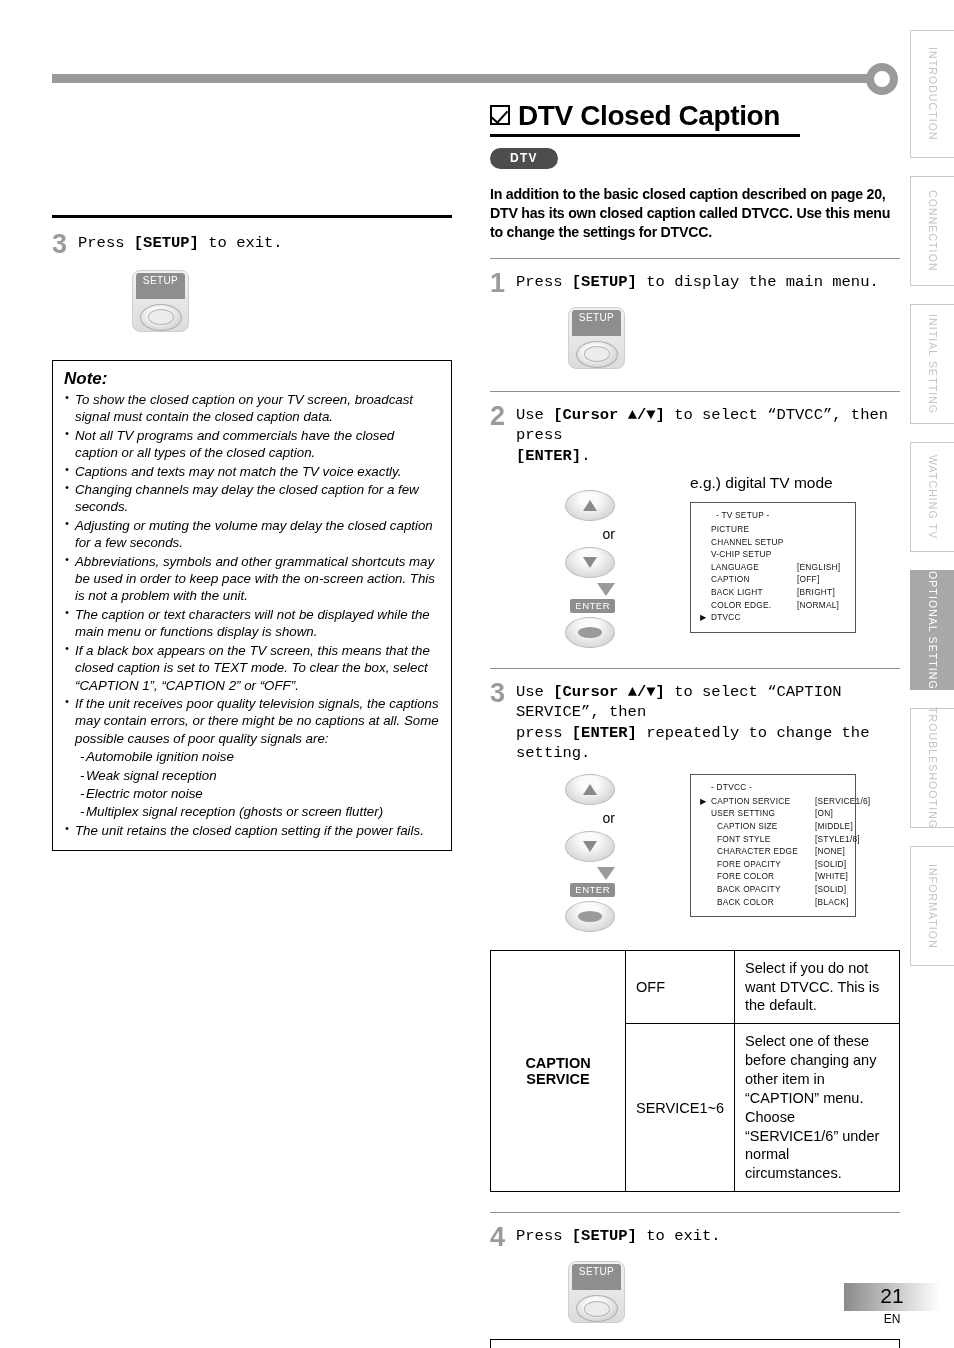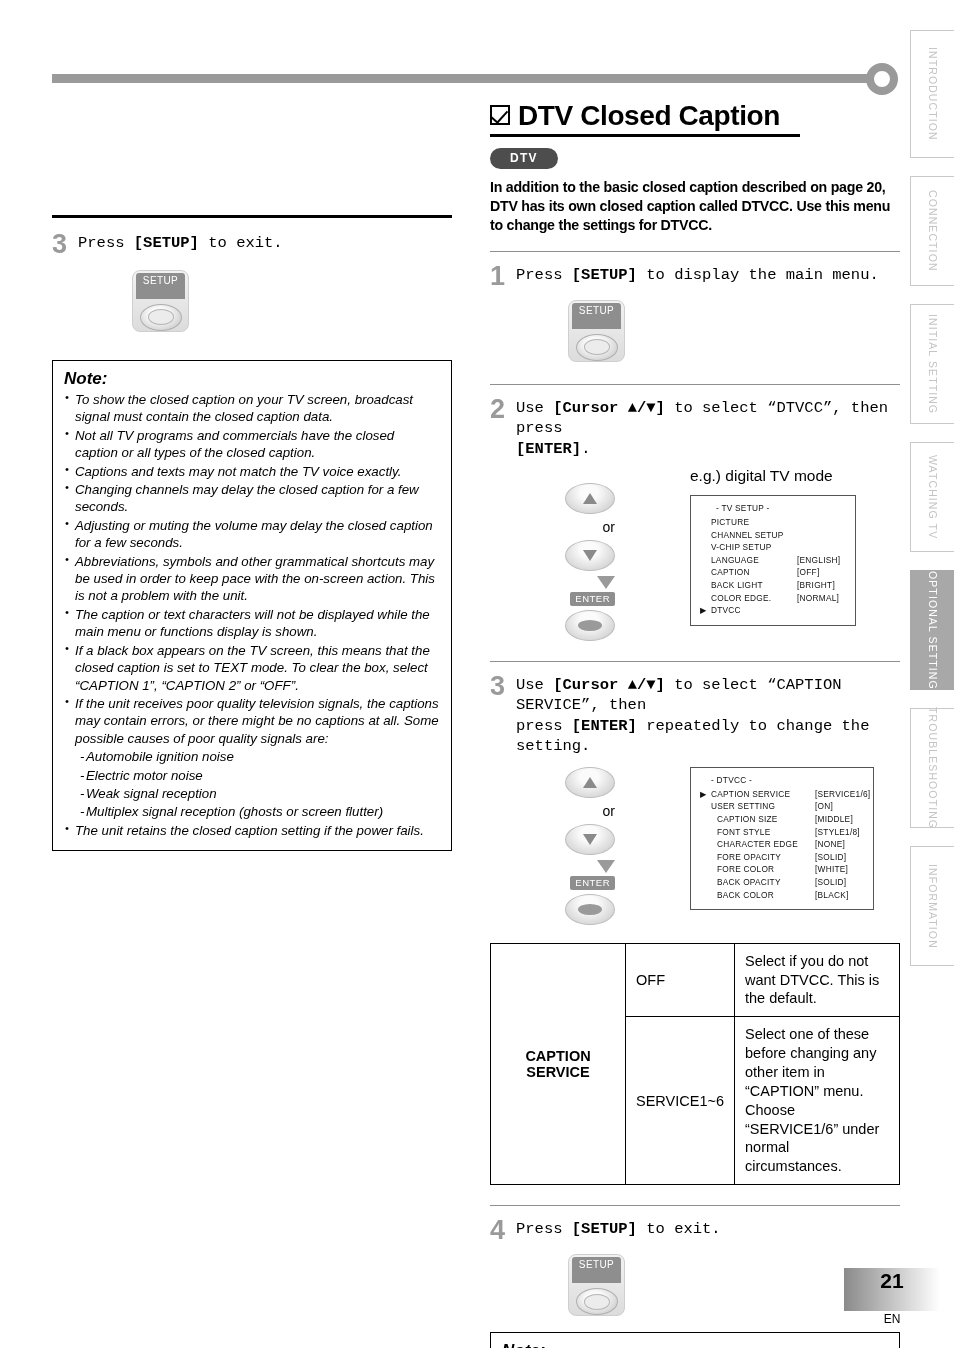--- a/index.html
+++ b/index.html
@@ -74,21 +74,21 @@
     border-width: 0 2.5px 2.5px 0; transform: rotate(42deg);
   }
   #heading-text { font-size: 28px; font-weight: bold; letter-spacing: -0.4px; }
 
   #dtv-badge {
     display: inline-block; margin-top: 11px;
     background: #4d4d4d; color: #fff; font-size: 12px; font-weight: bold;
     letter-spacing: 1.3px; padding: 3px 20px 4px; border-radius: 11px;
   }
   #intro-text {
-    margin-top: 9px; font-size: 14.2px; font-weight: bold;
+    margin-top: 16px; font-size: 14.2px; font-weight: bold;
     line-height: 1.33; letter-spacing: -0.25px;
   }
 
   
   .setup-key {
     width: 57px; height: 62px; border-radius: 8px;
     background: linear-gradient(#f2f2f2, #dcdcdc);
     border: 1px solid #cfcfcf;
     display: flex; flex-direction: column; align-items: center;
     padding-top: 2px;
@@ -173,21 +173,21 @@
   table.cs-table { border-collapse: collapse; width: 410px; }
   table.cs-table td { border: 1px solid #000; padding: 8px 10px; vertical-align: middle; }
   td.cs-name { font-size: 14.5px; font-weight: bold; width: 135px; text-align: center; }
   td.cs-opt  { font-size: 14.5px; width: 88px; }
   td.cs-desc { font-size: 14.5px; line-height: 1.3; }
 
   
   #footer { position: absolute; right: 14px; bottom: 22px; width: 96px; text-align: center; }
   #page-bar {
     background: linear-gradient(to right, #8a8a8a, #ffffff);
-    font-size: 21px; font-weight: bold; color: #000; padding: 1px 0 18px;
+    font-size: 21px; font-weight: normal; color: #000; padding: 1px 0 3px;
   }
   #page-lang { font-size: 12px; margin-top: 1px; }
 </style>
 </head>
 <body>
 
 <div id="top-rule"></div>
 <div id="top-ring"></div>
 
 <div id="tab-rail">
@@ -237,22 +237,22 @@
         <li>To show the closed caption on your TV screen, broadcast signal must contain the closed caption data.</li>
         <li>Not all TV programs and commercials have the closed caption or all types of the closed caption.</li>
         <li>Captions and texts may not match the TV voice exactly.</li>
         <li>Changing channels may delay the closed caption for a few seconds.</li>
         <li>Adjusting or muting the volume may delay the closed caption for a few seconds.</li>
         <li>Abbreviations, symbols and other grammatical shortcuts may be used in order to keep pace with the on-screen action. This is not a problem with the unit.</li>
         <li>The caption or text characters will not be displayed while the main menu or functions display is shown.</li>
         <li>If a black box appears on the TV screen, this means that the closed caption is set to TEXT mode. To clear the box, select “CAPTION 1”, “CAPTION 2” or “OFF”.</li>
         <li>If the unit receives poor quality television signals, the captions may contain errors, or there might be no captions at all. Some possible causes of poor quality signals are:</li>
         <li class="sub">Automobile ignition noise</li>
+        <li class="sub">Weak signal reception</li>
         <li class="sub">Electric motor noise</li>
-        <li class="sub">Weak signal reception</li>
         <li class="sub">Multiplex signal reception (ghosts or screen flutter)</li>
         <li>The unit retains the closed caption setting if the power fails.</li>
       </ul>
   </div>
 </div>
 
 <div id="col-right">
 
   
   <div id="heading-row">
@@ -371,21 +371,21 @@
         <div class="or-text">or</div>
         <div class="oval-btn">
             <div class="tri-down"></div>
           </div>
         <div class="flow-arrow"></div>
         <div class="enter-tag">ENTER</div>
         <div class="enter-knob"></div>
       </div>
     </div>
     <div style="flex:1;">
-      <div class="osd osd-wide" style="width:184px;">
+      <div class="osd osd-wide" style="width:166px;">
         <div class="osd-title" style="margin-left:11px;">- DTVCC -</div>
         <div id="osd-dtvcc">
             <div class="osd-row">
               <span class="mark">▶</span>
               <span class="lbl">CAPTION SERVICE</span>
               <span class="val">[SERVICE1/6]</span>
             </div>
             <div class="osd-row">
               <span class="mark"></span>
               <span class="lbl">USER SETTING</span>

